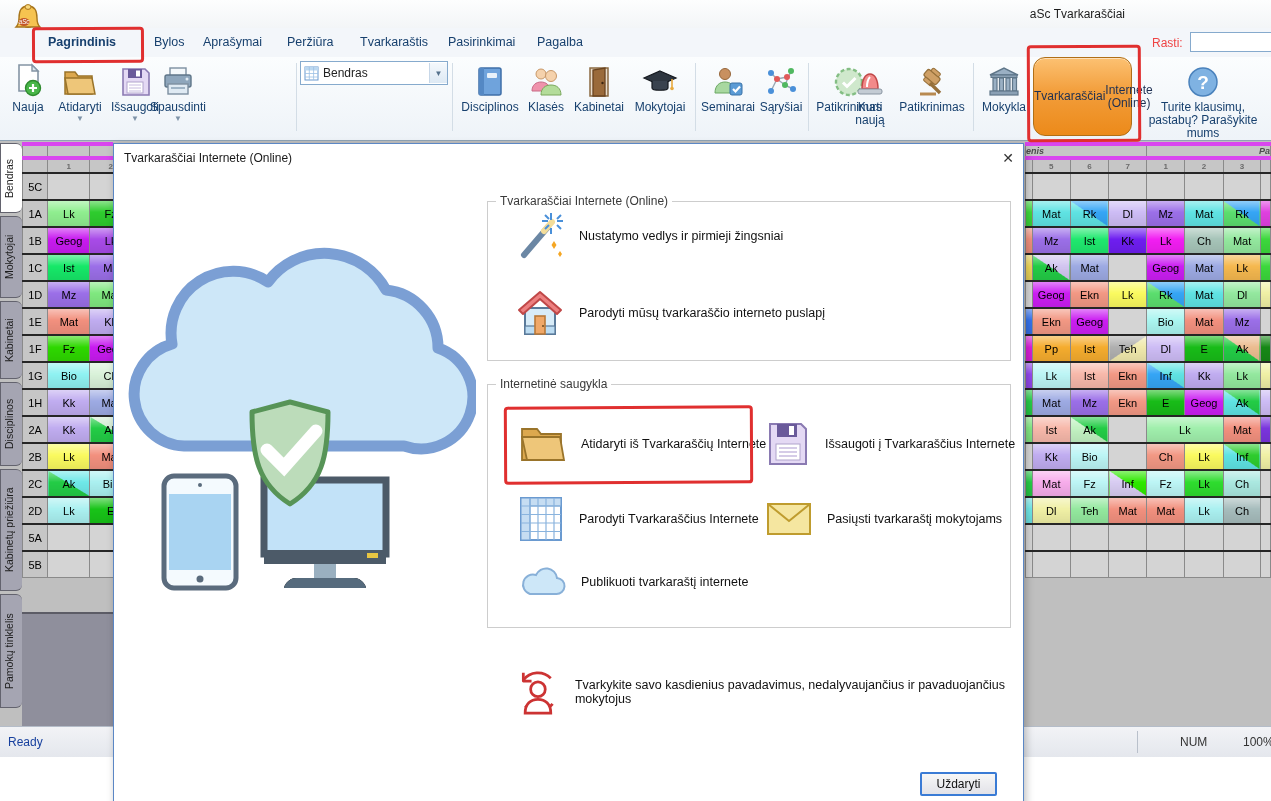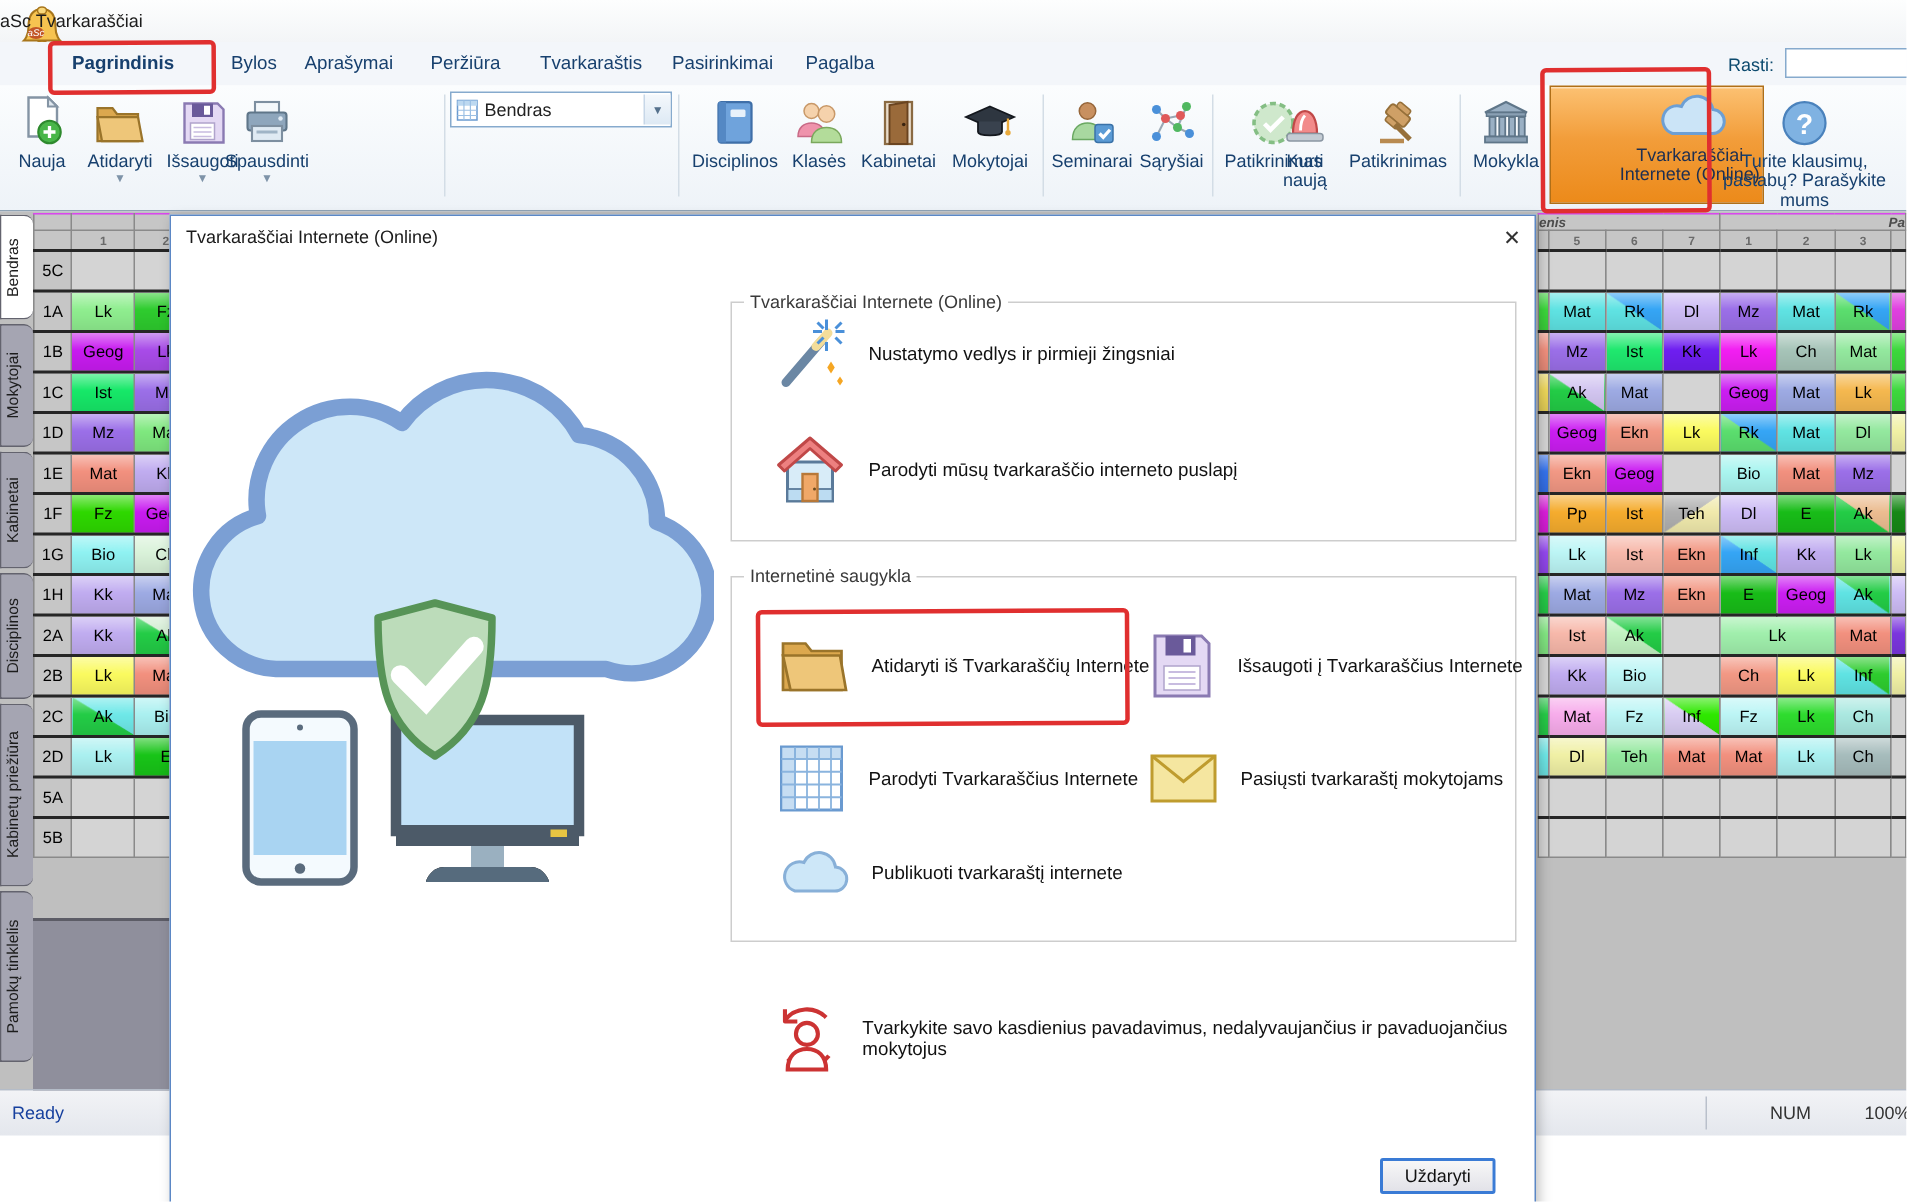--- a/index.html
+++ b/index.html
@@ -1,49 +1,49 @@
 <!DOCTYPE html>
 <html><head>
 <meta charset="utf-8">
 <style>
   html,body{margin:0;padding:0;}
   body{width:1271px;height:801px;position:relative;overflow:hidden;background:#fff;
        font-family:"Liberation Sans",sans-serif;-webkit-font-smoothing:antialiased;}
   .abs{position:absolute;}
   
   .titlebar{left:0;top:0;width:1271px;height:28px;background:linear-gradient(#fdfefe,#f3f5f7);}
-  .wintitle{left:0;top:7px;width:1125px;text-align:left;font-size:12px;color:#1c1c1c;}
+  .wintitle{left:0;top:7px;width:1125px;text-align:right;font-size:12px;color:#1c1c1c;}
   .menubar{left:0;top:28px;width:1271px;height:29px;background:#f3f6fa;}
   .menutab{top:35px;font-size:12.5px;color:#17406e;cursor:default;}
   .menutab.active{font-weight:bold;}
-  .findlbl{left:1152px;top:36px;font-size:12px;color:#0c4a6e;text-align:right;}
+  .findlbl{left:1152px;top:36px;font-size:12px;color:#ef4444;text-align:right;}
   .findinput{left:1190px;top:32px;width:85px;height:18px;border:1px solid #86aacd;background:#fff;font-size:12px;padding:0 3px;}
   
   .ribbon{left:0;top:57px;width:1271px;height:84px;background:linear-gradient(#fbfdfe,#eef3f8);border-bottom:1px solid #8fa3b5;box-sizing:border-box;}
   .rbtn{position:absolute;top:2px;display:flex;flex-direction:column;align-items:center;color:#17406e;font-size:12px;line-height:13px;text-align:center;cursor:default;}
   .rbtn .ricon{height:40px;display:flex;align-items:flex-end;justify-content:center;margin-bottom:2px;}
   .rsep{position:absolute;top:6px;width:1px;height:68px;background:#d3dde6;}
   .drop{color:#7e93a8;font-size:8px;line-height:8px;margin-top:1px;}
   .combo{position:absolute;left:300px;top:4px;width:146px;height:22px;border:1px solid #86aacd;background:#fff;display:flex;align-items:center;font-size:12px;color:#222;}
   .combo .ctxt{flex:1;padding-left:4px;}
   .combo .cbtn{width:17px;height:20px;border-left:1px solid #c7d7e8;background:linear-gradient(#f4f8fc,#dde9f4);display:flex;align-items:center;justify-content:center;color:#55718c;font-size:8px;}
-  .online-btn{position:absolute;left:1033px;top:0px;width:97px;height:77px;border:1px solid #b06f17;border-radius:0;
-    background:linear-gradient(#fcc172,#f29d3a 45%,#ec8a1a);display:flex;flex-direction:column;align-items:center;
-    color:#1d2f52;font-size:12px;line-height:13px;text-align:center;box-shadow:inset 0 1px 0 rgba(255,255,255,.5);padding-left:44px;}
+  .online-btn{position:absolute;left:1033px;top:0px;width:97px;height:77px;border:1px solid #b06f17;border-radius:12px;
+    background:linear-gradient(#fcc172,#f29d3a 45%,#ec8a1a);display:flex;flex-direction:row;align-items:center;
+    color:#1d2f52;font-size:12px;line-height:13px;text-align:center;box-shadow:inset 0 1px 0 rgba(255,255,255,.5);}
   
   .main{left:0;top:141px;width:1271px;height:585px;background:#bfbfbf;}
   .vtabs{position:absolute;left:0;top:2px;width:22px;display:flex;flex-direction:column;gap:3px;}
   .vtab{writing-mode:vertical-rl;transform:rotate(180deg);background:#a5a5b2;border:1px solid #63636e;border-left:none;
         border-radius:6px 0 0 6px;color:#1d1d1d;font-size:10.5px;padding:8px 2px;text-align:center;}
   .vtab.active{background:#fff;font-weight:normal;}
   .gridwrap{position:absolute;top:1px;overflow:hidden;}
   table.tt{border-collapse:collapse;table-layout:fixed;}
   table.tt td{border:1px solid #8a8a8a;border-top:2px solid #262626;padding:0;height:25px;text-align:center;
               font-size:11px;color:#000;overflow:hidden;white-space:nowrap;}
-  table.tt tr.hdr td,table.tt tr.num td{border-top:1px solid #d946ef;background:#c6c6c6;}
+  table.tt tr.hdr td,table.tt tr.num td{border-top:4px solid #d946ef;background:#c6c6c6;}
   table.tt tr.hdr td{height:10px;font-size:9px;font-style:italic;font-weight:bold;color:#4d4d4d;}
   table.tt tr.num td{height:12px;font-size:8px;font-weight:bold;color:#6a6a6a;}
   td.rowlbl{background:#c6c6c6;font-size:11px;}
   td.daysep{border-left:2px solid #262626;}
   td.emptyc{background:#d4d4d4;}
   .darkpanel{position:absolute;left:22px;top:471px;width:91px;height:114px;background:#8f8f9c;border-top:2px solid #5c5c66;}
   
   .statusbar{left:0;top:726px;width:1271px;height:31px;background:linear-gradient(#f2f3f6,#e4e7ed);border-top:1px solid #b4bcc8;box-sizing:border-box;font-size:12px;color:#17409e;}
   .ssep{position:absolute;top:4px;width:1px;height:22px;background:#b9c0cb;}
   

